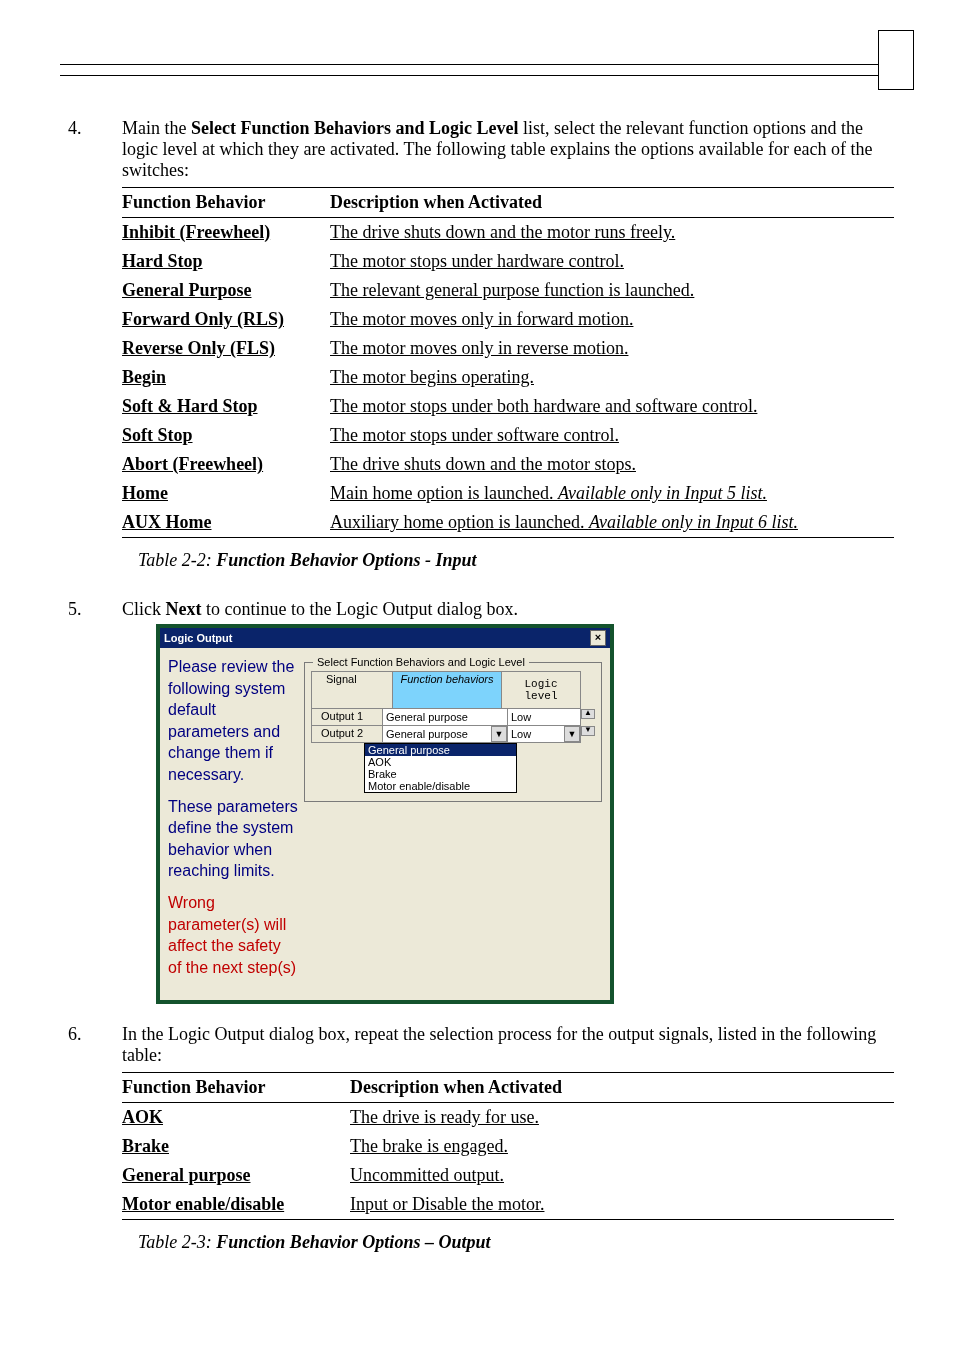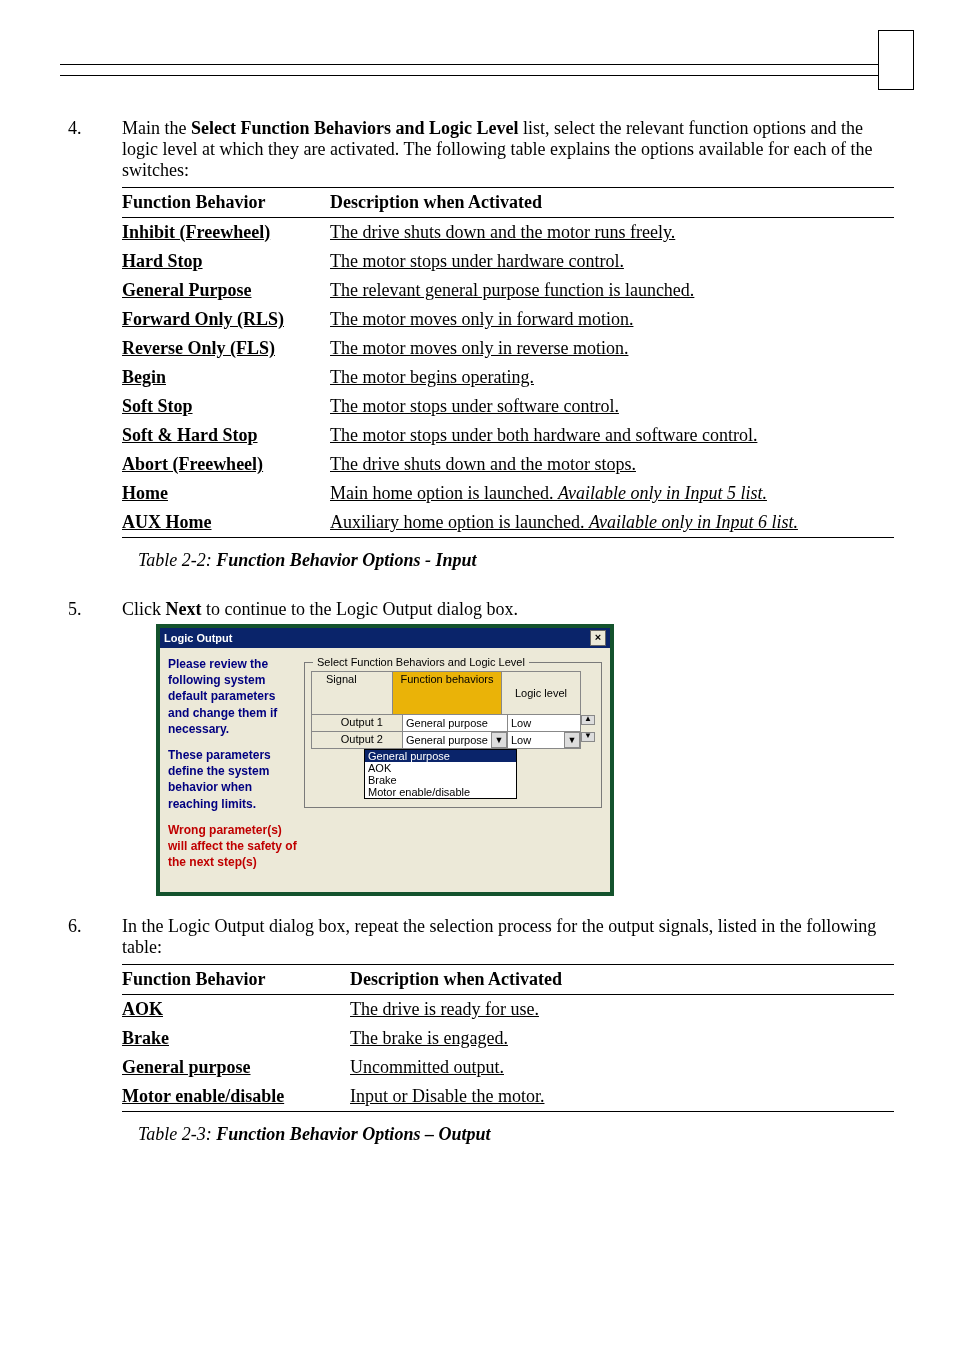--- a/index.html
+++ b/index.html
@@ -111,22 +111,22 @@
     font-weight: bold;
   }
   .dlg-body {
     display: flex;
     padding: 8px 8px 12px 8px;
   }
   .dlg-left {
     width: 130px;
     flex: 0 0 130px;
     color: #000080;
-    font-weight: bold;
-    font-size: 12px;
+    font-weight: normal;
+    font-size: 16px;
     line-height: 1.35;
     padding-right: 6px;
   }
   .dlg-left .red { color: #c00000; }
   .dlg-left p { margin: 0 0 10px 0; }
   .dlg-right {
     flex: 1 1 auto;
   }
   .fieldset {
     border: 1px solid #7a7a7a;
@@ -143,30 +143,30 @@
     color: #000;
     margin-left: 2px;
   }
   .grid-hdr {
     display: flex;
     margin-top: -10px;
     font-size: 11px;
     color: #000;
   }
   .gh-sig { width: 52px; border: 1px solid #888; padding: 1px 14px; background: #ece9d8; }
-  .gh-fb  { flex: 1 1 auto; border: 1px solid #888; border-left: none; padding: 1px 3px; text-align: center; background: #eab308;}
-  .gh-ll  { width: 72px; border: 1px solid #888; border-left: none; padding: 15px 3px; text-align: center; background: #ece9d8;}
+  .gh-fb  { flex: 1 1 auto; border: 1px solid #888; border-left: none; padding: 1px 3px; text-align: center; background: #7dd3fc; font-style: italic;}
+  .gh-ll  { width: 72px; border: 1px solid #888; border-left: none; padding: 6px 3px; text-align: center; background: #ece9d8; font-family: Liberation Mono, monospace;}
   .gh-spin { width: 14px; }
   .grid-row {
     display: flex;
     font-size: 11px;
     color: #000;
     align-items: stretch;
   }
-  .gr-sig { width: 52px; border: 1px solid #888; border-top: none; padding: 1px 19px; background: #ece9d8; text-align: right; }
+  .gr-sig { width: 52px; border: 1px solid #888; border-top: none; padding: 1px 9px; background: #ece9d8; }
   .gr-fb  { flex: 1 1 auto; border: 1px solid #888; border-top: none; border-left: none; padding: 0 0; background: #fff; display:flex; align-items:center; }
   .gr-ll  { width: 72px; border: 1px solid #888; border-top: none; border-left: none; padding: 0 0; background: #fff; display:flex; align-items:center;}
   .combobox {
     display: flex; align-items: center; justify-content: space-between;
     width: 100%; height: 16px; padding: 0 0 0 3px; box-sizing: border-box;
   }
   .combo-btn {
     width: 14px; height: 14px; background: #ddd; border: 1px solid #888;
     display:flex; align-items:center; justify-content:center; font-size:9px;
   }
@@ -224,26 +224,26 @@
             </tr>
           <tr>
               <td class="bold">Reverse Only  (FLS)</td>
               <td>The motor moves only in reverse motion.</td>
             </tr>
           <tr>
               <td class="bold">Begin</td>
               <td>The motor begins operating.</td>
             </tr>
           <tr>
+              <td class="bold">Soft &amp; Hard Stop</td>
+              <td>The motor stops under both hardware and software control.</td>
+            </tr>
+          <tr>
               <td class="bold">Soft Stop</td>
               <td>The motor stops under software control.</td>
-            </tr>
-          <tr>
-              <td class="bold">Soft &amp; Hard Stop</td>
-              <td>The motor stops under both hardware and software control.</td>
             </tr>
           <tr>
               <td class="bold">Abort (Freewheel)</td>
               <td>The drive shuts down and the motor stops.</td>
             </tr>
           <tr>
               <td class="bold">Home</td>
               <td><span>Main home option is launched. </span><span class="italic">Available only in Input 5 list.</span></td>
             </tr>
           <tr class="last">

